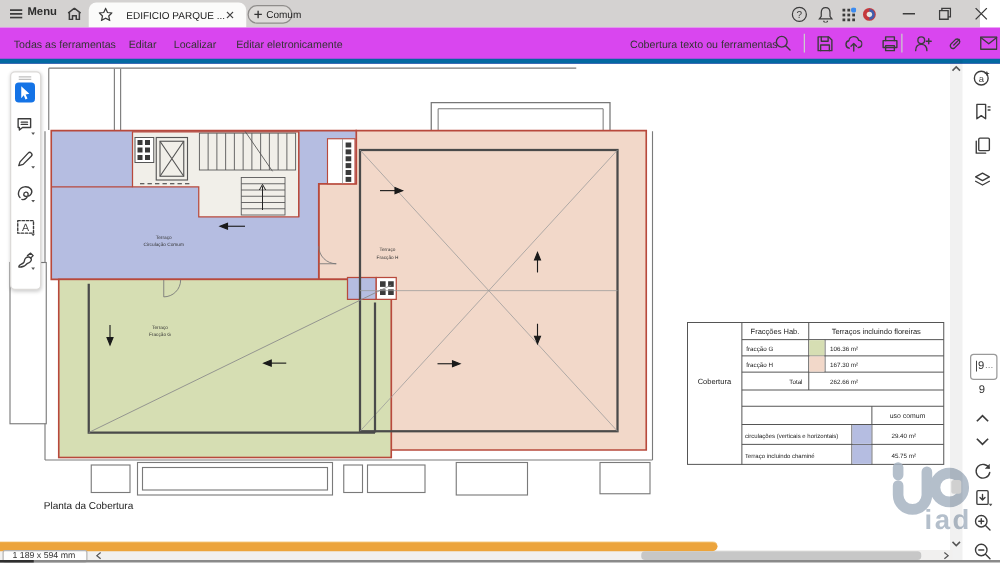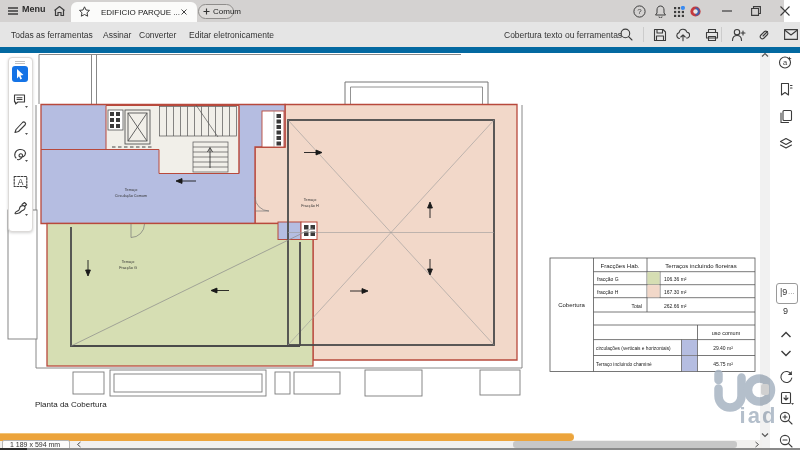--- a/index.html
+++ b/index.html
@@ -225,24 +225,24 @@
       <path d="M0,1 H10" stroke="#3c3c3c" stroke-width="1.2"></path>
     </svg>
   <svg class="abs" style="left:751px;top:6px" width="10" height="10" viewBox="0 0 10 10">
       <path d="M2.5,2.5 V0.6 H9.4 V7.5 H7.5 M0.6,2.5 H7.5 V9.4 H0.6 Z" stroke="#3c3c3c" fill="none" stroke-width="1.1"></path>
     </svg>
   <svg class="abs" style="left:780px;top:6px" width="10" height="10" viewBox="0 0 10 10">
       <path d="M0.5,0.5 L9.5,9.5 M9.5,0.5 L0.5,9.5" stroke="#3c3c3c" stroke-width="1.1"></path>
     </svg>
 </div>
 
-<div class="abs" style="left:0;top:22px;width:800px;height:25px;background:#e5e5e5;border-bottom:6px solid #0369a1">
+<div class="abs" style="left:0;top:22px;width:800px;height:25px;background:#d946ef;border-bottom:4px solid #0369a1">
   <div class="abs" style="left:11px;top:8px;font-size:8.5px;color:#333">Todas as ferramentas</div>
-  <div class="abs" style="left:103px;top:8px;font-size:8.5px;color:#333">Assinar</div>
-  <div class="abs" style="left:139px;top:8px;font-size:8.5px;color:#333">Converter</div>
+  <div class="abs" style="left:103px;top:8px;font-size:8.5px;color:#333">Editar</div>
+  <div class="abs" style="left:139px;top:8px;font-size:8.5px;color:#333">Localizar</div>
   <div class="abs" style="left:189px;top:8px;font-size:8.5px;color:#333">Editar eletronicamente</div>
   <div class="abs" style="left:504px;top:8px;font-size:8.5px;color:#333">Cobertura texto ou ferramentas</div>
   <svg class="abs" style="left:620px;top:6px" width="13" height="13" viewBox="0 0 13 13">
       <g class="ic">
         <circle cx="5.4" cy="5.4" r="4.3"></circle>
         <path d="M8.6,8.6 L12,12"></path>
       </g>
     </svg>
   <div class="abs" style="left:643px;top:5px;width:1px;height:15px;background:#ccc"></div>
   <svg class="abs" style="left:653px;top:6px" width="14" height="14" viewBox="0 0 14 14">

